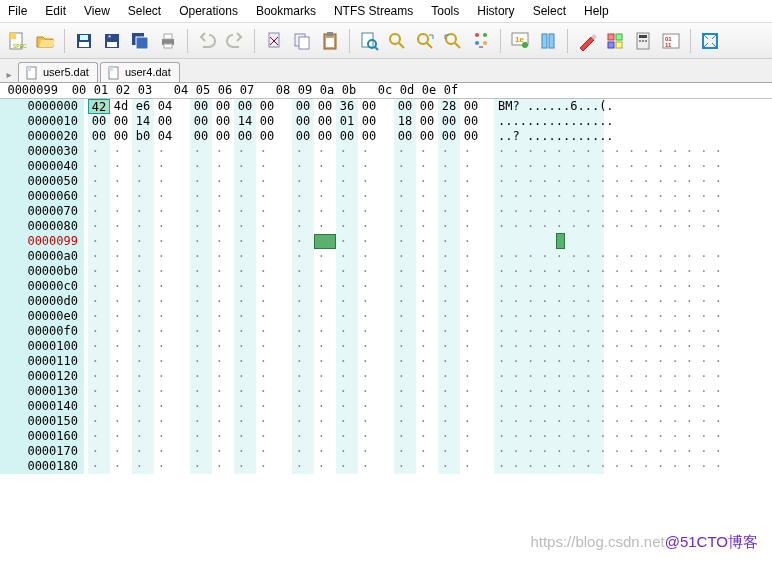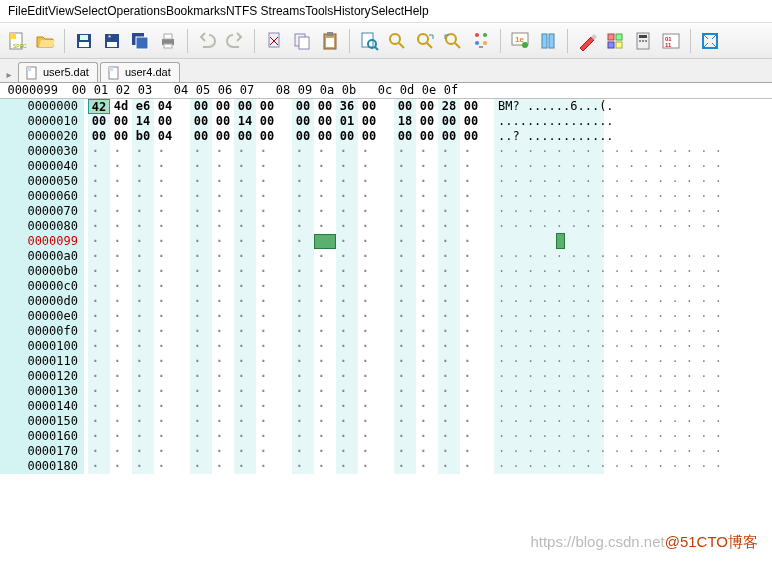--- a/index.html
+++ b/index.html
@@ -1,37 +1,37 @@
 <!DOCTYPE html>
 <html><head>
 <meta charset="utf-8">
 <style>
 * { margin: 0; padding: 0; box-sizing: border-box; }
 body { font-family: "Segoe UI", Tahoma, sans-serif; font-size: 12px; background: #fff; width: 772px; height: 566px; overflow: hidden; user-select: none; }
-.menubar { display: flex; padding: 4px 8px; border-bottom: 1px solid #e0e0e0; }
+.menubar { display: flex; gap: 18px; padding: 4px 8px; border-bottom: 1px solid #e0e0e0; }
 .menubar span { cursor: default; }
 .toolbar { display: flex; align-items: center; gap: 2px; padding: 3px 4px; border-bottom: 1px solid #d0d0d0; background: linear-gradient(#fcfcfc,#ececec); height: 36px; }
 .tb-btn { width: 26px; height: 26px; display: flex; align-items: center; justify-content: center; border-radius: 3px; }
 .tb-sep { width: 1px; height: 24px; background: #c8c8c8; margin: 0 4px; }
 .tb-btn svg { width: 20px; height: 20px; }
 .tabbar { display: flex; align-items: flex-end; background: #f0f0f0; border-bottom: 1px solid #a8a8a8; height: 24px; padding-left: 2px; }
 .tab { display: flex; gap: 4px; padding: 3px 8px 2px 6px; background: #f8f8f8; border: 1px solid #a8a8a8; border-bottom: none; border-radius: 3px 3px 0 0; margin-right: 2px; font-size: 11px; }
 .tab.active { background: #fff; font-weight: 500; }
 .tab-icon { width: 14px; height: 14px; display: inline-block; }
 .tab-close { font-weight: bold; margin-left: 2px; }
 .tab-arrow { width: 14px; height: 16px; display:flex; align-items:center; justify-content:center; color:#888; font-size:10px; margin-right:2px; }
 .hexview { font-family: Consolas, monospace; font-size: 12px; line-height: 15px; }
 .hdr-row { display: flex; border-bottom: 1px solid #c0c0c0; }
 .offset-hdr { width: 64px; text-align: right; padding-right: 6px; background: #fff; }
 .hex-hdr { display: flex; padding-left: 4px; }
 .hex-hdr span { width: 22px; text-align: center; }
 .hex-hdr .gap { width: 14px; }
 .row { display: flex; height: 15px; }
 .offset { width: 84px; text-align: right; padding-right: 6px; background: #d4f4f4; }
-.hex-cells { display: flex; padding-left: 4px; font-weight: bold; }
+.hex-cells { display: flex; padding-left: 4px; }
 .hex-cells span { width: 22px; text-align: center; }
 .hex-cells span.even { background: #e6f7f7; }
 .hex-cells .gap { width: 14px; background:transparent; }
 .ascii { margin-left: 12px; padding-left: 4px; background: #e6f7f7; width: 110px; white-space: pre; }
 .sel-cell { border: 1px solid #1a9a9a; background:#a8e0c8 !important; }
 .cursor-green { background: #5ab06f !important; border:1px solid #2a7a3f; }
 .row-cursor .offset { color: #c00; }
 .dot { color: #888; }
 .watermark { position: absolute; right: 14px; bottom: 14px; color: #bbb; font-size: 15px; font-family: sans-serif; }
 </style>
@@ -884,14 +884,14 @@
           <span><span class="dot">·&nbsp;</span></span>
           <span class="even"><span class="dot">·&nbsp;</span></span>
           <span><span class="dot">·&nbsp;</span></span>
         </div>
         <div class="ascii"><span class="dot">· · · · · · · · · · · · · · · ·</span></div>
       </div>
     </div>
 </div>
 
 <div class="watermark">
-  <span>https://blog.csdn.net</span><span style="color:#c2410c">@51CTO博客</span>
+  <span>https://blog.csdn.net</span><span style="color:#6d28d9">@51CTO博客</span>
 </div>
 
 </body></html>

